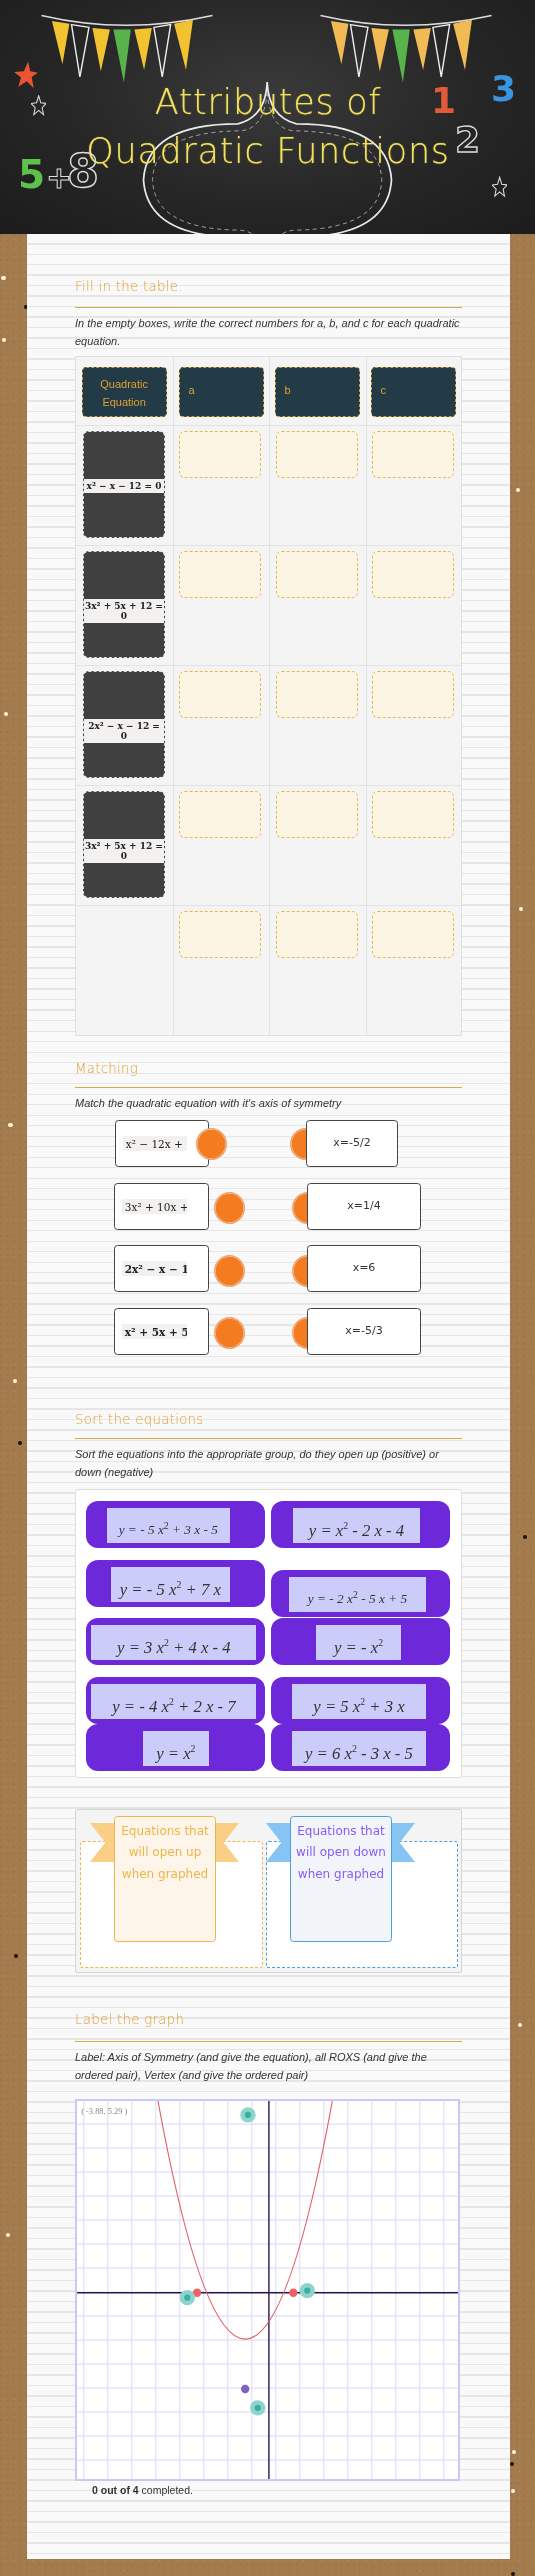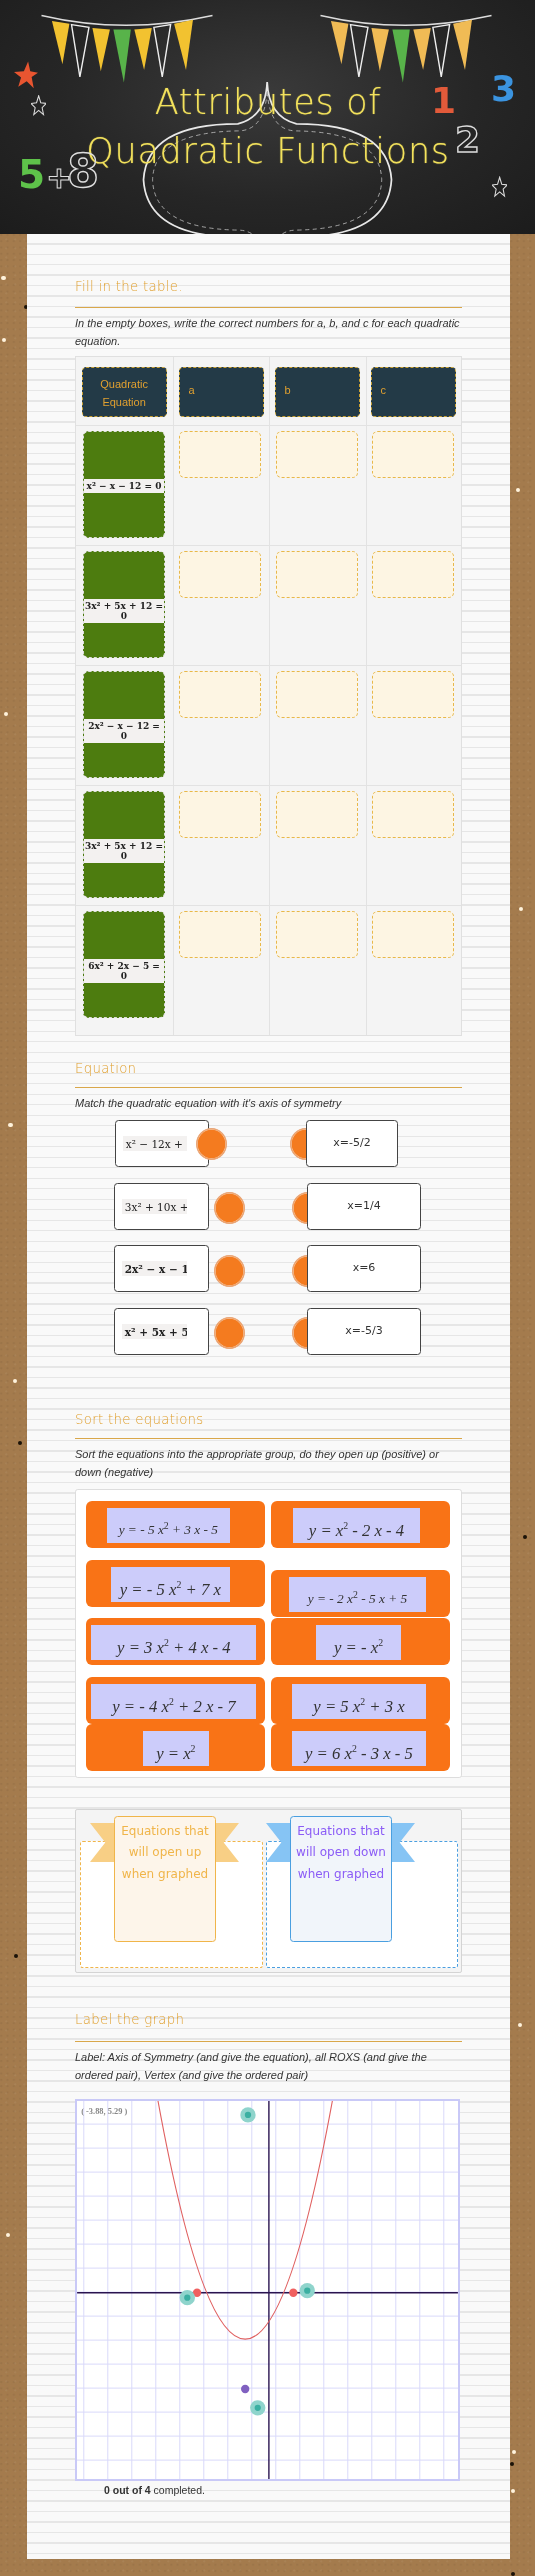--- a/index.html
+++ b/index.html
@@ -65,21 +65,21 @@
   }
   .th {
     position: absolute; top: 9.8px; height: 50px;
     background: #233a47; border: 1.4px dashed #c9a032; border-radius: 4.2px;
     color: #e0a030; font-size: 11px; font-family: "Liberation Sans", sans-serif;
   }
   .th span { position: absolute; }
   .col-line { position: absolute; top: 0; bottom: 0; width: 0.7px; background: #e2e2e2; }
   .row-line { position: absolute; left: 0; right: 0; height: 0.7px; background: #e2e2e2; }
   .eq-card {
-    position: absolute; width: 82px; height: 107px; background: #4d7c0f;
+    position: absolute; width: 82px; height: 107px; background: #404040;
     border: 1.4px dashed #ddd; border-radius: 5.6px;
   }
   .eq-card .eq {
     position: absolute; left: 0; right: 0; top: 47px; text-align: center;
     font-family: "DejaVu Serif", serif; font-weight: bold; font-size: 9px; color: #222;
     background: #f3f1f0; padding: 2.1px 0;
   }
   .drop {
     position: absolute; width: 82px; height: 47px; background: #fdf5e3;
     border: 1.4px dashed #e8b84a; border-radius: 5.6px;
@@ -103,21 +103,21 @@
     position: absolute; width: 31px; height: 32px; border-radius: 50%;
     background: #f47b1f; border: 1.4px solid #e8a77b; box-shadow: 0 0 0 0.7px #f3c6a3 inset;
   }
 
   
   .sort-panel {
     position: absolute; left: 75px; top: 1489px; width: 387px; height: 289px;
     background: #fff; border: 0.7px solid #ddd; border-radius: 2.8px;
   }
   .sort-cell {
-    position: absolute; width: 179px; height: 47px; background: #f97316; border-radius: 6px;
+    position: absolute; width: 179px; height: 47px; background: #6d28d9; border-radius: 12px;
   }
   .sort-chip {
     position: absolute; top: 7px; height: 35px; background: #ccccfa;
     font-family: "Liberation Serif", serif; font-style: italic; color: #333;
     font-size: 16.7px; text-align: center; line-height: 35px; white-space: nowrap;
   }
   .sort-chip sup { font-size: 9.8px; font-style: normal; }
 
   .bins {
     position: absolute; left: 75px; top: 1809px; width: 387px; height: 164px;
@@ -136,24 +136,24 @@
     position: absolute; left: 75px; top: 2099px; width: 385px; height: 382px;
     border: 2.1px solid #c9c9f7; background: #fff;
     background-image:
       linear-gradient(to right, #d9d9fa 0.7px, transparent 0.7px),
       linear-gradient(to bottom, #d9d9fa 0.7px, transparent 0.7px);
     background-size: 24px 100%, 100% 24px;
     background-position: 6.3px 0, 0 -1.4px;
   }
   .coord-label {
     position: absolute; left: 4.2px; top: 5.6px; font-family: "Liberation Serif", serif;
-    font-size: 8.4px; color: #888; font-weight: bold;
+    font-size: 8.4px; color: #888;
   }
   .status {
-    position: absolute; left: 75px; top: 2484px; font-size: 10.5px; color: #333;
+    position: absolute; left: 63px; top: 2484px; font-size: 10.5px; color: #333;
     font-family: "Liberation Sans", sans-serif;
     padding-left: 29px;
   }
   .status b { font-weight: bold; }
 </style>
 </head>
 <body>
 
 <div>
   <div class="dot w" style="left:1.4px;top:276px"></div>
@@ -271,29 +271,26 @@
   <div class="drop" style="left:200px;top:314px"></div>
   <div class="drop" style="left:296px;top:314px"></div>
 
   <div class="eq-card" style="left:7px;top:434px">
       <div class="eq">3x² + 5x + 12 = 0</div>
     </div>
   <div class="drop" style="left:103px;top:434px"></div>
   <div class="drop" style="left:200px;top:434px"></div>
   <div class="drop" style="left:296px;top:434px"></div>
 
-  <div class="eq-card" style="left:7px;top:554px">
-      <div class="eq">6x² + 2x − 5 = 0</div>
-    </div>
   <div class="drop" style="left:103px;top:554px"></div>
   <div class="drop" style="left:200px;top:554px"></div>
   <div class="drop" style="left:296px;top:554px"></div>
 </div>
 
-<div class="section-title" style="left:75px;top:1061px">Equation</div>
+<div class="section-title" style="left:75px;top:1061px">Matching</div>
 <div class="section-rule" style="top:1087px"></div>
 <div class="instr" style="top:1094px">Match the quadratic equation with it's axis of symmetry</div>
 
 <div>
   <div class="match-box" style="left:115px;top:1120px;width:94px">
       <div class="eq">x² − 12x + 36 = 0</div>
     </div>
   <div class="knob" style="left:196px;top:1128px"></div>
   <div class="knob" style="left:290px;top:1128px"></div>
   <div class="match-box" style="left:306px;top:1120px;width:92px">

